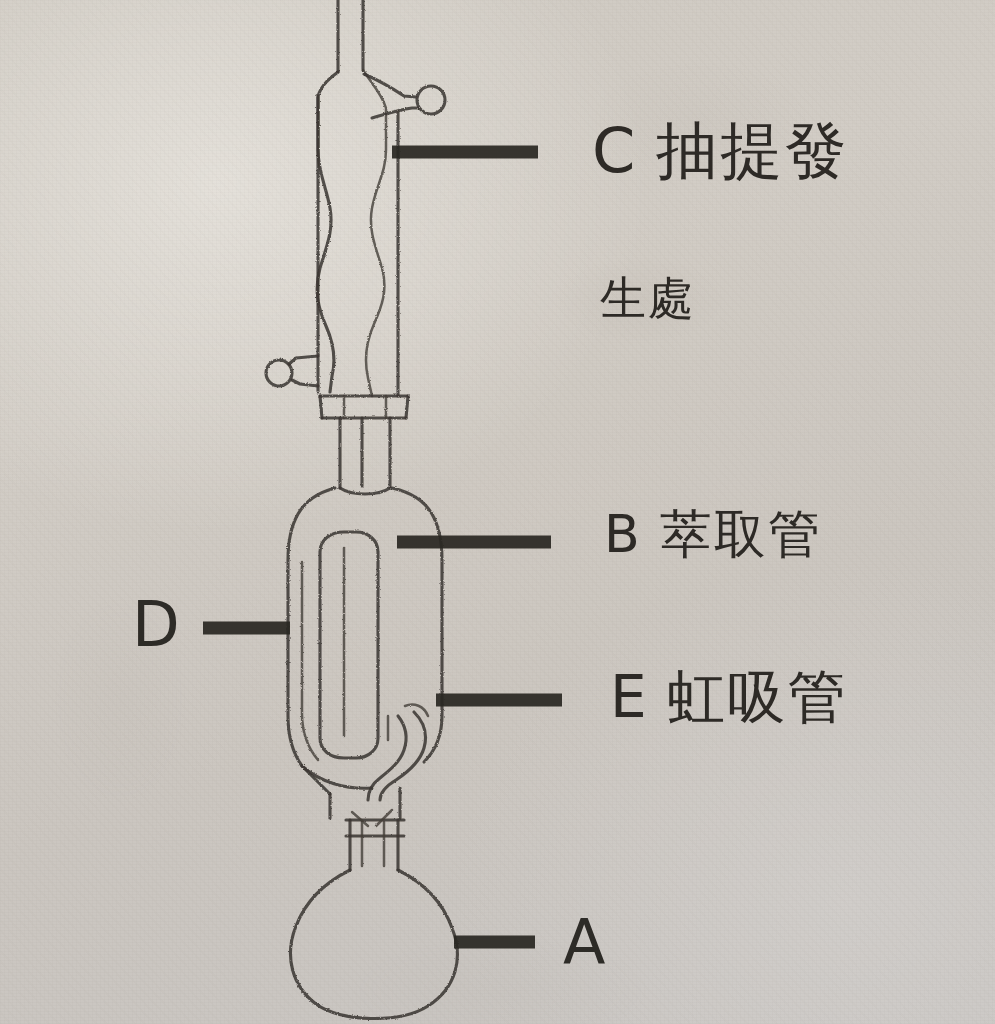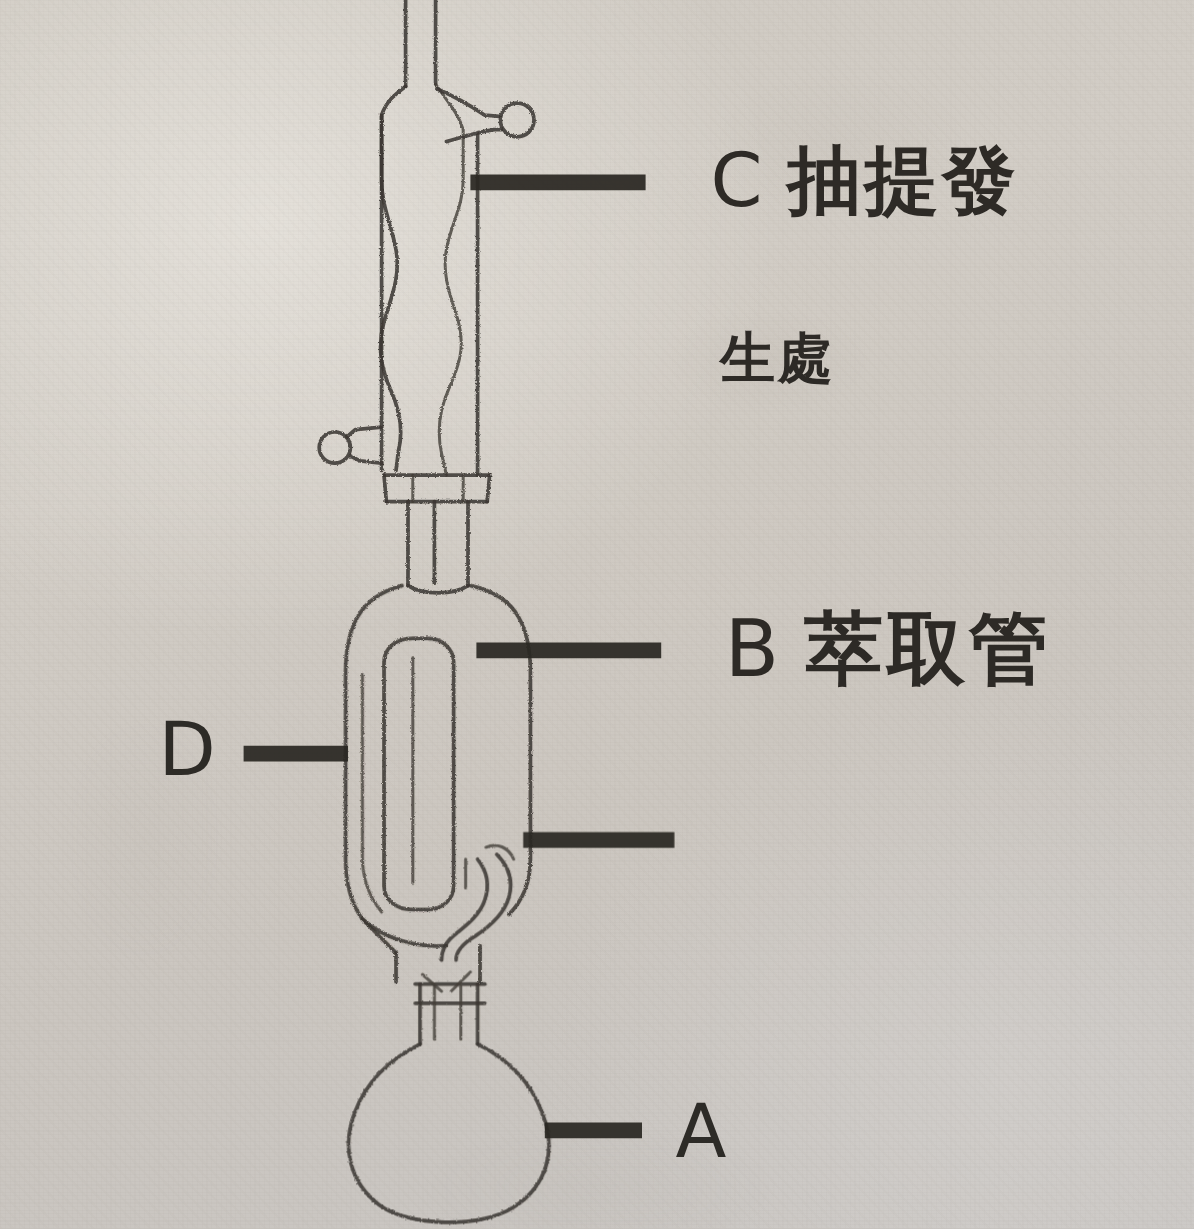--- a/index.html
+++ b/index.html
@@ -83,25 +83,25 @@
     line-height: 1;
     letter-spacing: 0.04em;
     user-select: none;
   }
   .label-latin {
     font-family: "DejaVu Sans", sans-serif;
     font-weight: 400;
   }
   .label-cjk {
     font-family: "DejaVu Sans", sans-serif;
-    font-weight: 700;
+    font-weight: 400;
   }
   .lbl-c1   { left: 592px; top: 120px; font-size: 62px; }
   .lbl-c2   { left: 600px; top: 275px; font-size: 46px; }
-  .lbl-b    { left: 604px; top: 508px; font-size: 66px; }
+  .lbl-b    { left: 604px; top: 508px; font-size: 52px; }
   .lbl-e    { left: 610px; top: 668px; font-size: 58px; }
   .lbl-d    { left: 132px; top: 594px; font-size: 62px; }
   .lbl-a    { left: 563px; top: 912px; font-size: 62px; }
   .lbl-ink {
     filter: blur(0.25px);
     opacity: .94;
   }
 </style>
 </head>
 <body>
@@ -253,20 +253,23 @@
     <span>C</span><span style="display:inline-block;width:18px"></span><span class="label-cjk">抽提發</span>
   </div>
   <div class="label label-cjk lbl-ink lbl-c2">
     <span>生處</span>
   </div>
 
   <div class="label label-latin lbl-ink lbl-b">
     <span>B</span><span style="display:inline-block;width:18px"></span><span class="label-cjk">萃取管</span>
   </div>
 
+  <div class="label label-latin lbl-ink lbl-e">
+    <span>E</span><span style="display:inline-block;width:18px"></span><span class="label-cjk">虹吸管</span>
+  </div>
 
   <div class="label label-latin lbl-ink lbl-d">
     <span>D</span>
   </div>
 
   <div class="label label-latin lbl-ink lbl-a">
     <span>A</span>
   </div>
 
 </div>

